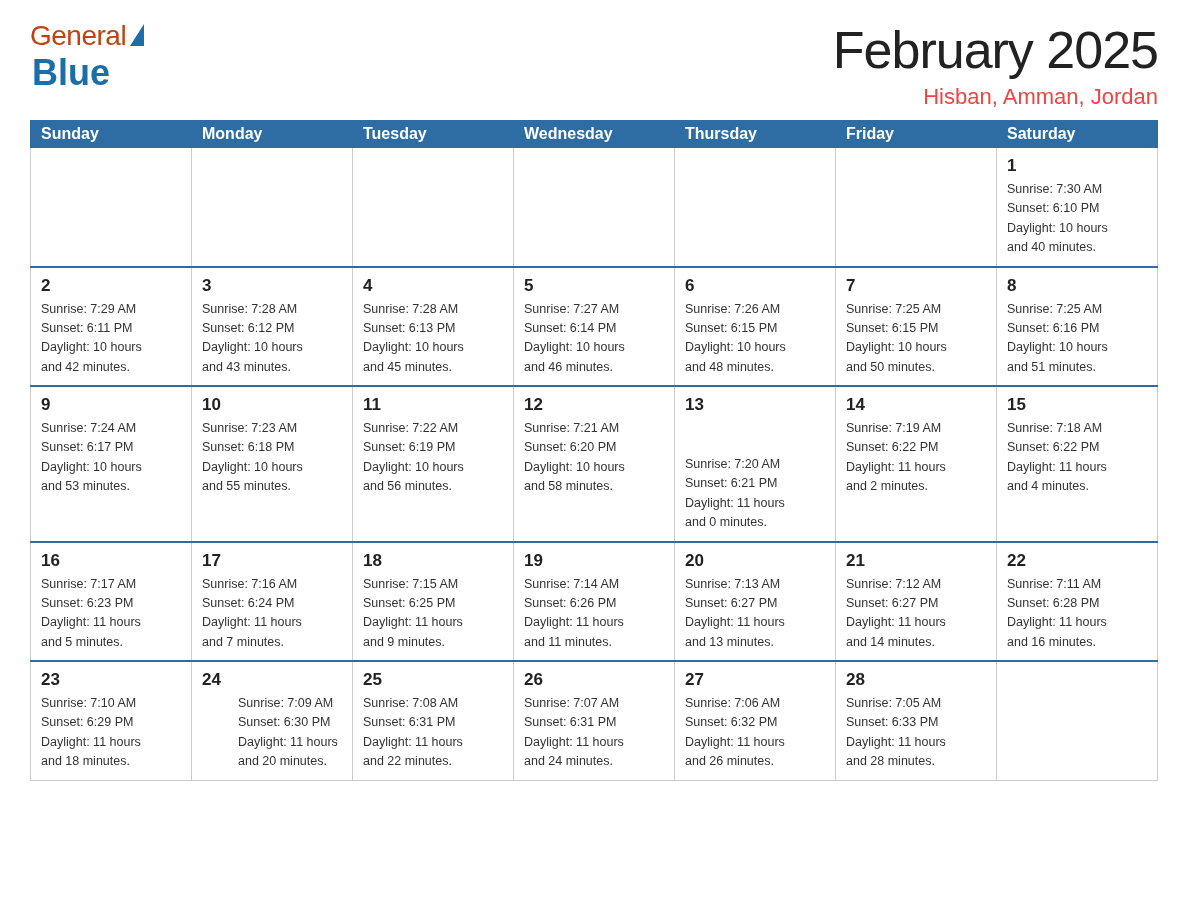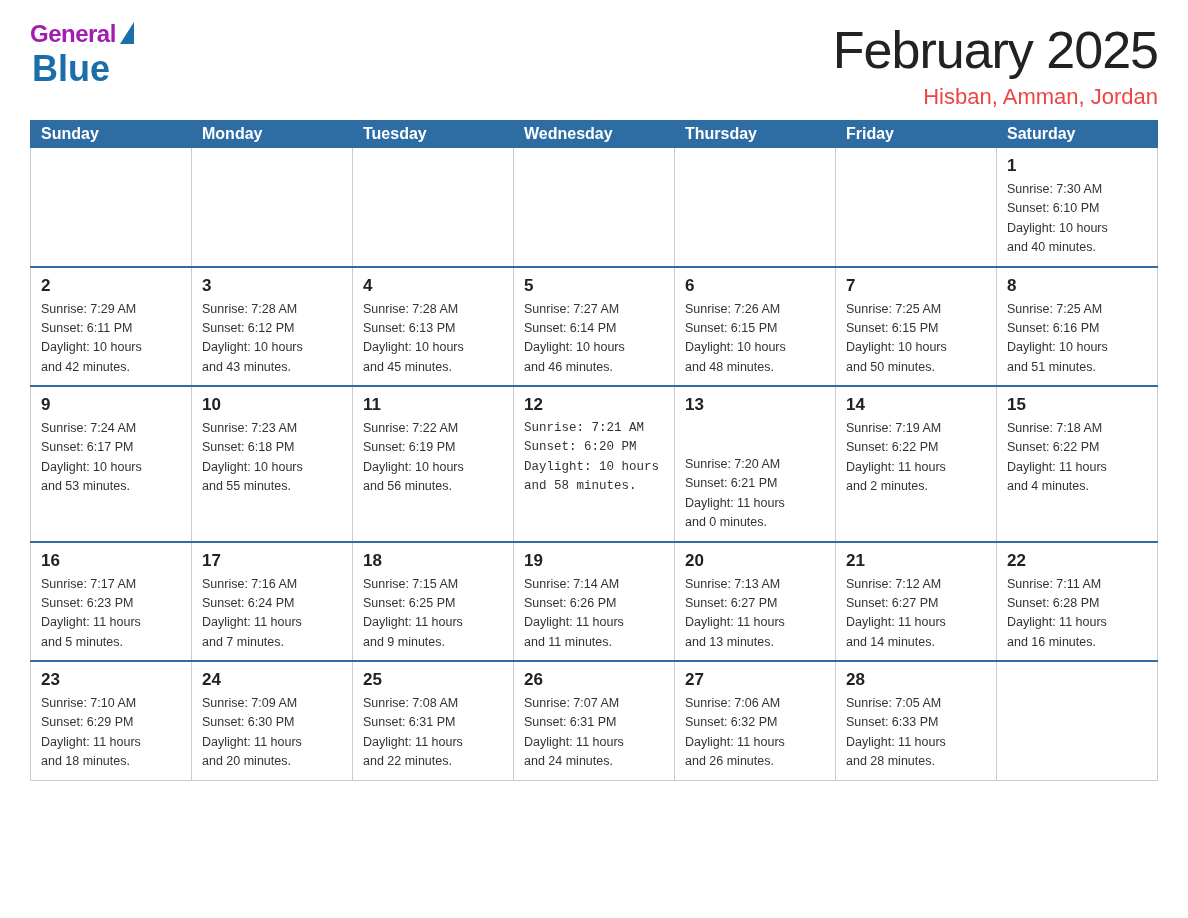--- a/index.html
+++ b/index.html
@@ -19,23 +19,23 @@
     .logo {
       display: flex;
       flex-direction: column;
       align-items: flex-start;
     }
     .logo-top {
       display: flex;
       align-items: center;
     }
     .logo-general {
-      font-size: 24px;
-      font-weight: bold;
-      color: #a21caf;
+      font-size: 28px;
+      font-weight: normal;
+      color: #c2410c;
       letter-spacing: -0.5px;
     }
     .logo-triangle {
       width: 0;
       height: 0;
       border-left: 14px solid transparent;
       border-right: 0px solid transparent;
       border-bottom: 22px solid #1a6eaa;
       margin-left: 4px;
       margin-bottom: 2px;
@@ -213,21 +213,21 @@
         </td>
         <td>
           <div class="day-number">11</div>
           <div class="day-info" style="white-space: pre-line;">Sunrise: 7:22 AM
 Sunset: 6:19 PM
 Daylight: 10 hours
 and 56 minutes.</div>
         </td>
         <td>
           <div class="day-number">12</div>
-          <div class="day-info" style="white-space: pre-line; font-family: Liberation Mono, monospace;">Sunrise: 7:21 AM
+          <div class="day-info" style="white-space: pre-line;">Sunrise: 7:21 AM
 Sunset: 6:20 PM
 Daylight: 10 hours
 and 58 minutes.</div>
         </td>
         <td>
           <div class="day-number">13</div>
           <div class="day-info" style="white-space: pre-line; margin-top: 40px;">Sunrise: 7:20 AM
 Sunset: 6:21 PM
 Daylight: 11 hours
 and 0 minutes.</div>
@@ -301,21 +301,21 @@
       <tr class="row-border">
         <td>
           <div class="day-number">23</div>
           <div class="day-info" style="white-space: pre-line;">Sunrise: 7:10 AM
 Sunset: 6:29 PM
 Daylight: 11 hours
 and 18 minutes.</div>
         </td>
         <td>
           <div class="day-number">24</div>
-          <div class="day-info" style="white-space: pre-line;">Sunrise: 7:09 AM
+          <div class="day-info" style="white-space: pre-line; margin-left: 36px;">Sunrise: 7:09 AM
 Sunset: 6:30 PM
 Daylight: 11 hours
 and 20 minutes.</div>
         </td>
         <td>
           <div class="day-number">25</div>
           <div class="day-info" style="white-space: pre-line;">Sunrise: 7:08 AM
 Sunset: 6:31 PM
 Daylight: 11 hours
 and 22 minutes.</div>

